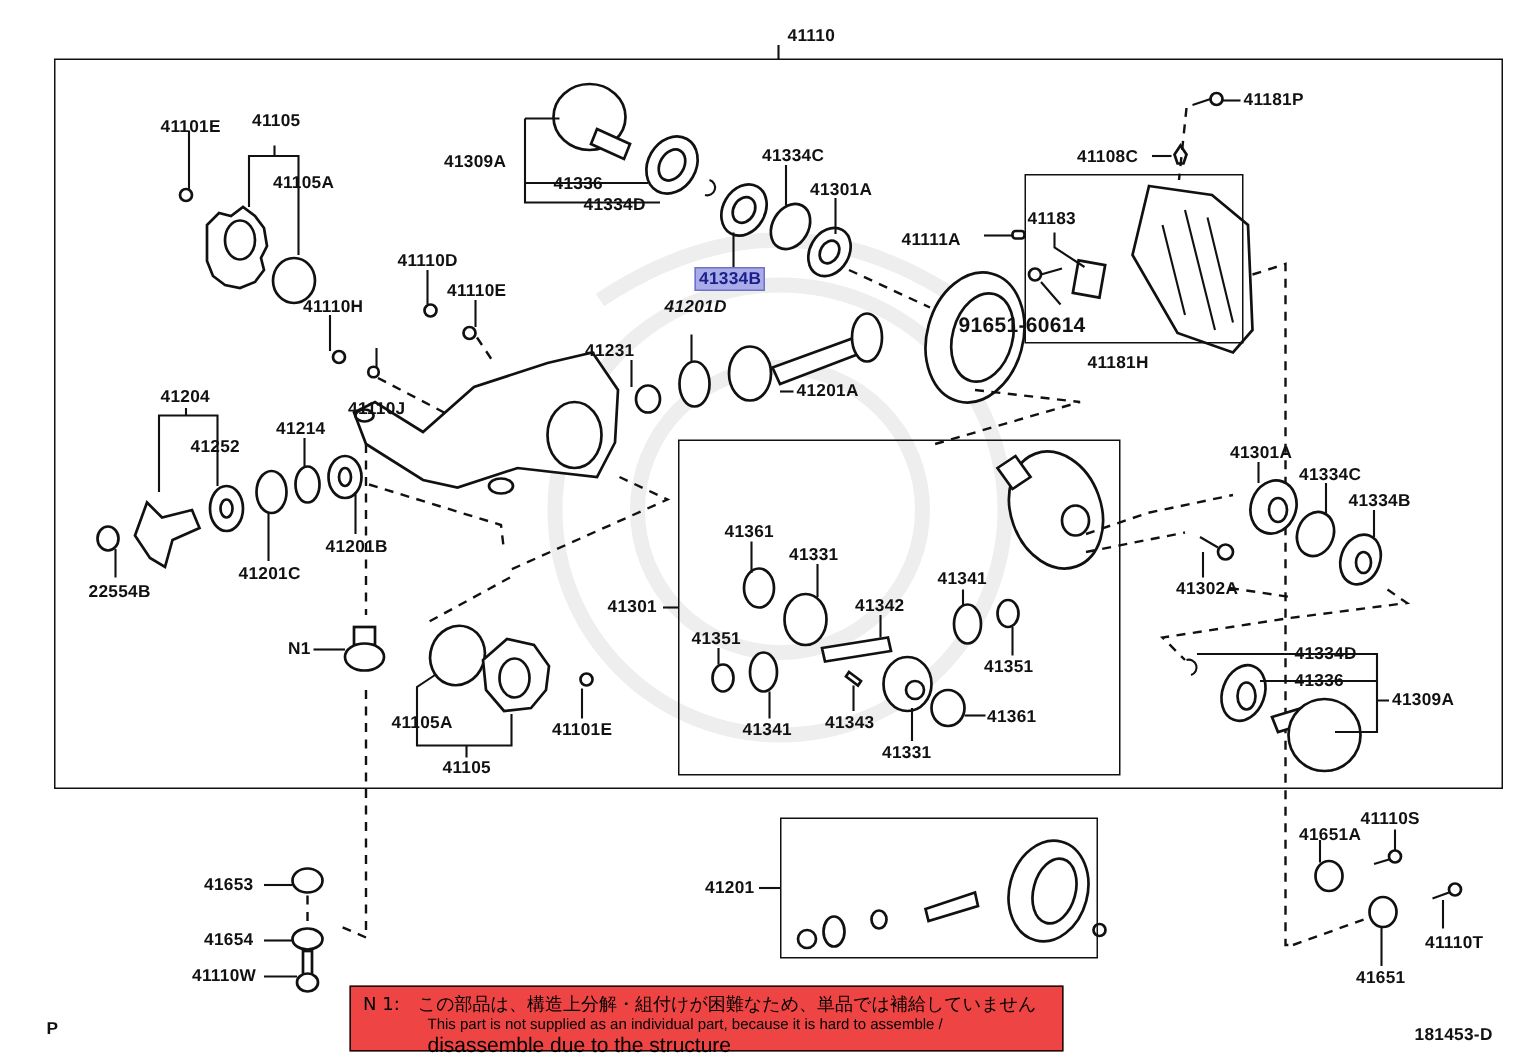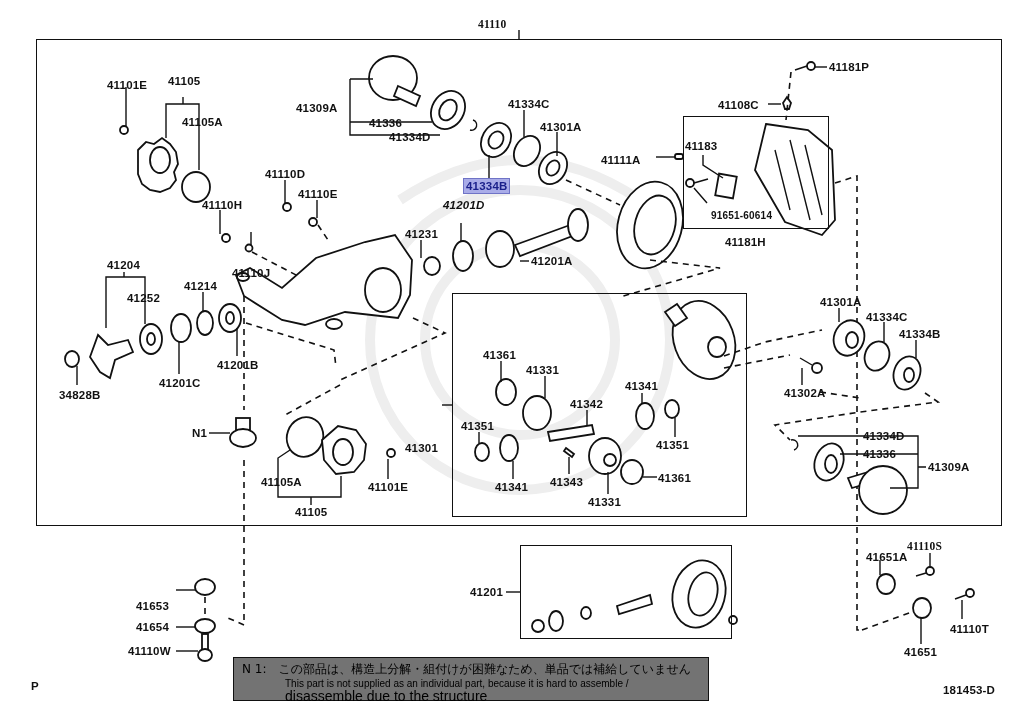--- a/index.html
+++ b/index.html
@@ -4,21 +4,21 @@
   <style>
     html, body { margin: 0; padding: 0; background: #ffffff; }
     body { width: 1024px; height: 707px; position: relative; overflow: hidden;
            font-family: "Liberation Sans", sans-serif; color: #000; }
     #stage { position: absolute; left: 0; top: 0; width: 1024px; height: 707px; }
     .lbl { position: absolute; font-family: "Liberation Sans", sans-serif; font-weight: bold;
            font-size: 11.5px; line-height: 12px; white-space: nowrap; color: #111; letter-spacing: 0.2px; }
     .lbl.hl { background: #a9ace8; border: 1px solid #6f73c6; color: #1a1f8a; padding: 1px 2px; }
     .box { position: absolute; border: 1.6px solid #111; box-sizing: border-box; }
     .note { position: absolute; left: 233px; top: 657px; width: 476px; height: 44px;
-            border: 1.5px solid #111; box-sizing: border-box; background: #737373; }
+            border: 1.5px solid #111; box-sizing: border-box; background: #ef4444; }
     .note .jp { position: absolute; left: 8px; top: 3px; font-size: 12px; font-family: "DejaVu Sans", sans-serif; white-space: nowrap; }
     .note .en1 { position: absolute; left: 51px; top: 20px; font-size: 10px; white-space: nowrap; }
     .note .en2 { position: absolute; left: 51px; top: 30px; font-size: 14px; white-space: nowrap; }
     svg { position: absolute; left: 0; top: 0; }
     .part { fill: #fff; stroke: #111; stroke-width: 1.8; }
     .line { stroke: #111; stroke-width: 1.4; fill: none; }
     .dash { stroke: #111; stroke-width: 1.6; fill: none; stroke-dasharray: 6 5; }
     .wm { fill: none; stroke: #eee; stroke-width: 10; }
   </style>
 </head>
@@ -293,50 +293,50 @@
     </g>
     <line class="line" x1="962" y1="600" x2="962" y2="619"></line>
     <path class="dash" d="M862 630 L912 612"></path>
   </svg>
 
   <div class="box" style="left:36px; top:39px; width:966px; height:487px;"></div>
   <div class="box" style="left:683px; top:116px; width:146px; height:113px;"></div>
   <div class="box" style="left:452px; top:293px; width:295px; height:224px;"></div>
   <div class="box" style="left:520px; top:545px; width:212px; height:94px;"></div>
 
-  <span class="lbl" style="left:478px; top:18px;font-family:Liberation Serif, serif;">41110</span>
+  <span class="lbl" style="left:525px; top:18px;">41110</span>
   <span class="lbl" style="left:107px; top:79px;">41101E</span>
   <span class="lbl" style="left:168px; top:75px;">41105</span>
   <span class="lbl" style="left:182px; top:116px;">41105A</span>
   <span class="lbl" style="left:296px; top:102px;">41309A</span>
   <span class="lbl" style="left:369px; top:117px;">41336</span>
   <span class="lbl" style="left:389px; top:131px;">41334D</span>
   <span class="lbl hl" style="left:463px; top:178px;">41334B</span>
   <span class="lbl" style="left:508px; top:98px;">41334C</span>
   <span class="lbl" style="left:540px; top:121px;">41301A</span>
   <span class="lbl" style="left:601px; top:154px;">41111A</span>
   <span class="lbl" style="left:829px; top:61px;text-align:right;">41181P</span>
   <span class="lbl" style="left:718px; top:99px;">41108C</span>
   <span class="lbl" style="left:685px; top:140px;">41183</span>
-  <span class="lbl" style="left:711px; top:210px; font-size:10px;">91651-60614</span>
+  <span class="lbl" style="left:639px; top:210px; font-size:14px;">91651-60614</span>
   <span class="lbl" style="left:725px; top:236px;">41181H</span>
   <span class="lbl" style="left:265px; top:168px;">41110D</span>
   <span class="lbl" style="left:298px; top:188px;">41110E</span>
   <span class="lbl" style="left:202px; top:199px;">41110H</span>
   <span class="lbl" style="left:232px; top:219px;margin-top:48px;">41110J</span>
   <span class="lbl" style="left:443px; top:199px;font-style:italic;">41201D</span>
-  <span class="lbl" style="left:405px; top:228px;text-align:center;">41231</span>
+  <span class="lbl" style="left:390px; top:228px;text-align:center;">41231</span>
   <span class="lbl" style="left:531px; top:255px;">41201A</span>
   <span class="lbl" style="left:107px; top:259px;">41204</span>
   <span class="lbl" style="left:127px; top:292px;">41252</span>
   <span class="lbl" style="left:184px; top:280px;">41214</span>
   <span class="lbl" style="left:159px; top:377px;">41201C</span>
   <span class="lbl" style="left:217px; top:359px;">41201B</span>
-  <span class="lbl" style="left:59px; top:389px;">34828B</span>
-  <span class="lbl" style="left:405px; top:399px;margin-top:43px;">41301</span>
+  <span class="lbl" style="left:59px; top:389px;">22554B</span>
+  <span class="lbl" style="left:405px; top:399px;">41301</span>
   <span class="lbl" style="left:483px; top:349px;">41361</span>
   <span class="lbl" style="left:526px; top:364px;">41331</span>
   <span class="lbl" style="left:570px; top:398px;">41342</span>
   <span class="lbl" style="left:461px; top:420px;">41351</span>
   <span class="lbl" style="left:495px; top:481px;">41341</span>
   <span class="lbl" style="left:550px; top:476px;">41343</span>
   <span class="lbl" style="left:588px; top:496px;">41331</span>
   <span class="lbl" style="left:658px; top:472px;">41361</span>
   <span class="lbl" style="left:625px; top:380px;">41341</span>
   <span class="lbl" style="left:656px; top:439px;">41351</span>
@@ -344,25 +344,25 @@
   <span class="lbl" style="left:866px; top:311px;">41334C</span>
   <span class="lbl" style="left:899px; top:328px;">41334B</span>
   <span class="lbl" style="left:784px; top:387px;">41302A</span>
   <span class="lbl" style="left:863px; top:430px;">41334D</span>
   <span class="lbl" style="left:863px; top:448px;">41336</span>
   <span class="lbl" style="left:928px; top:461px;">41309A</span>
   <span class="lbl" style="left:192px; top:427px;">N1</span>
   <span class="lbl" style="left:261px; top:476px;">41105A</span>
   <span class="lbl" style="left:295px; top:506px;">41105</span>
   <span class="lbl" style="left:368px; top:481px;">41101E</span>
-  <span class="lbl" style="left:136px; top:584px;margin-top:16px;">41653</span>
+  <span class="lbl" style="left:136px; top:584px;">41653</span>
   <span class="lbl" style="left:136px; top:621px;">41654</span>
   <span class="lbl" style="left:128px; top:645px;">41110W</span>
   <span class="lbl" style="left:470px; top:586px;">41201</span>
-  <span class="lbl" style="left:907px; top:540px;font-family:Liberation Serif, serif;">41110S</span>
+  <span class="lbl" style="left:907px; top:540px;">41110S</span>
   <span class="lbl" style="left:866px; top:551px;">41651A</span>
   <span class="lbl" style="left:904px; top:646px;">41651</span>
   <span class="lbl" style="left:950px; top:623px;text-align:center;">41110T</span>
 
   <div class="note">
     <span class="jp">N 1:　この部品は、構造上分解・組付けが困難なため、単品では補給していません</span>
     <span class="en1">This part is not supplied as an individual part, because it is hard to assemble /</span>
     <span class="en2">disassemble due to the structure</span>
   </div>
 

